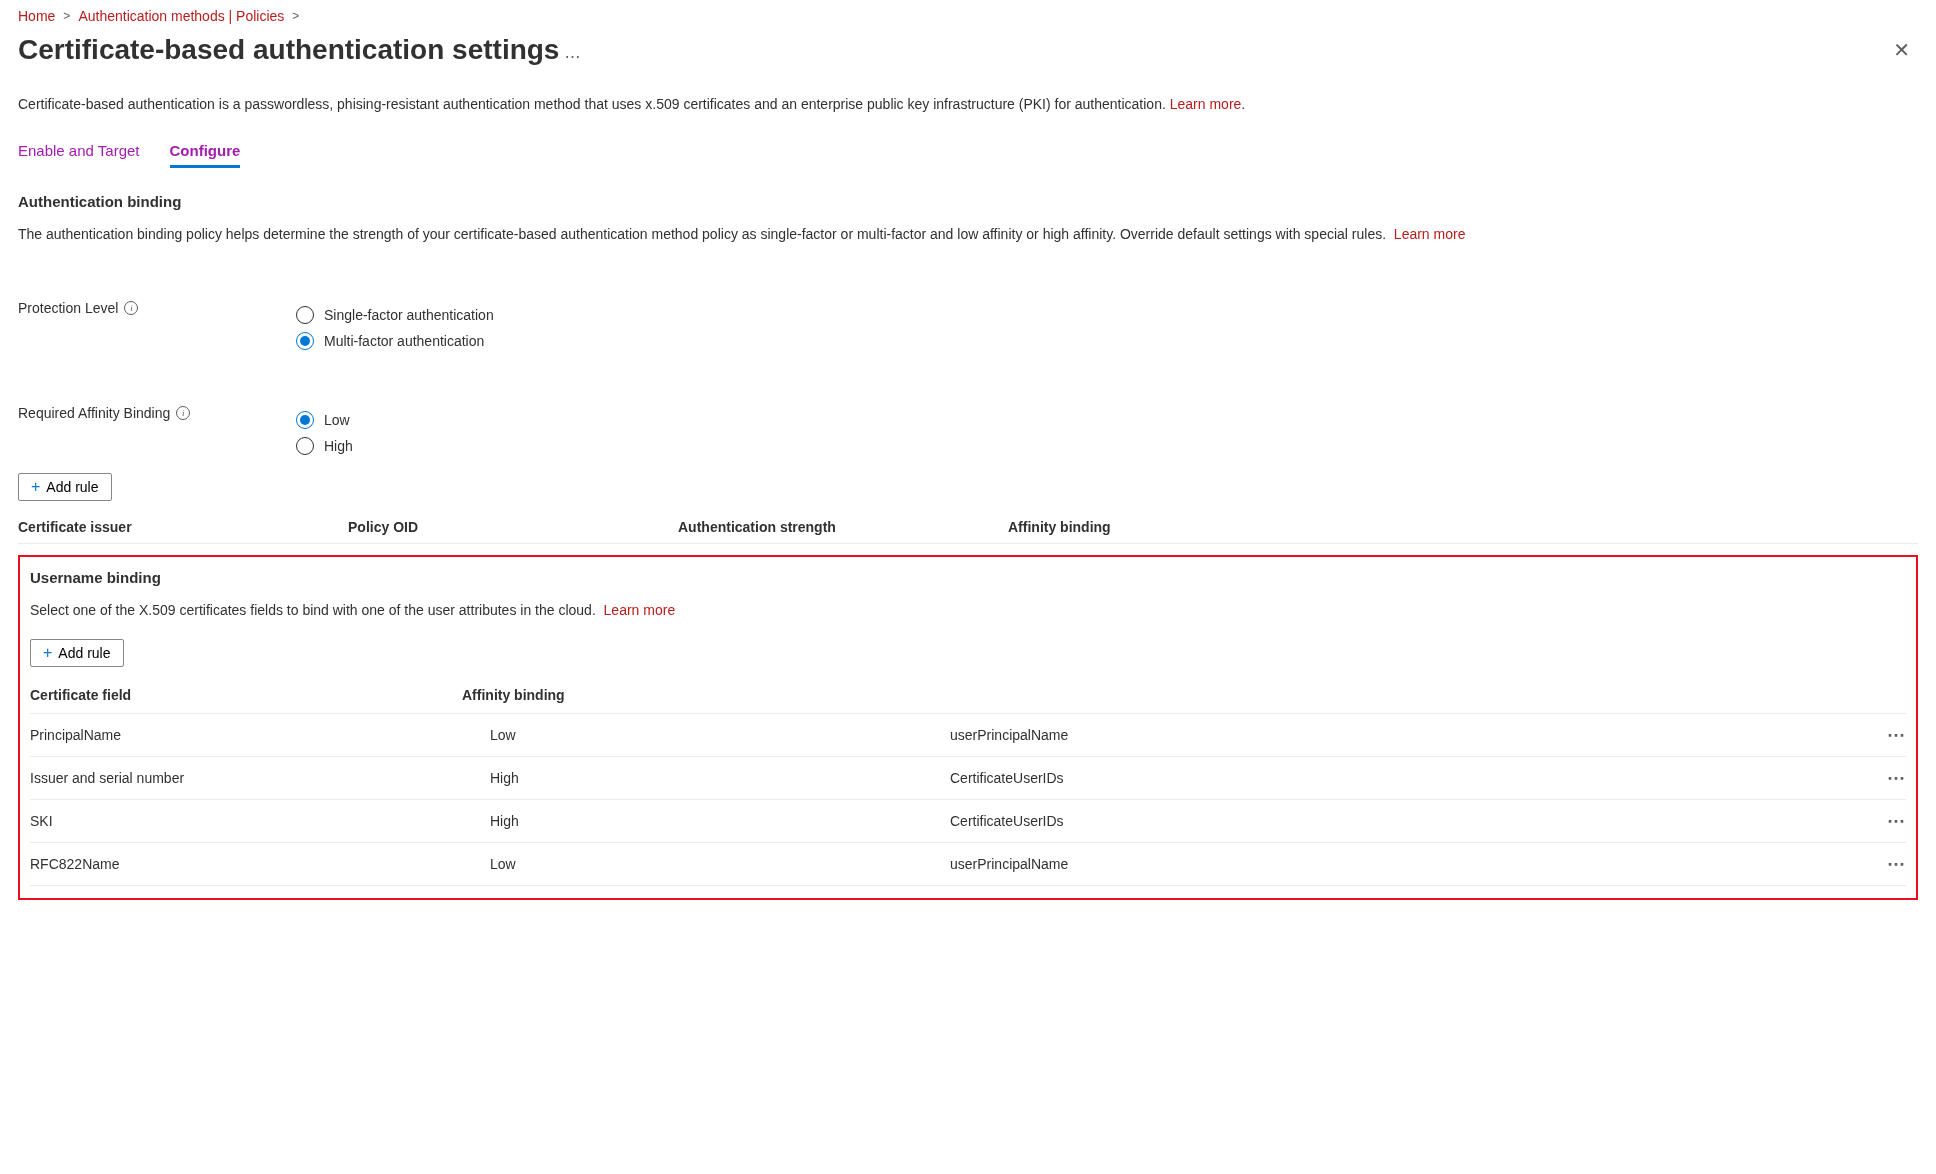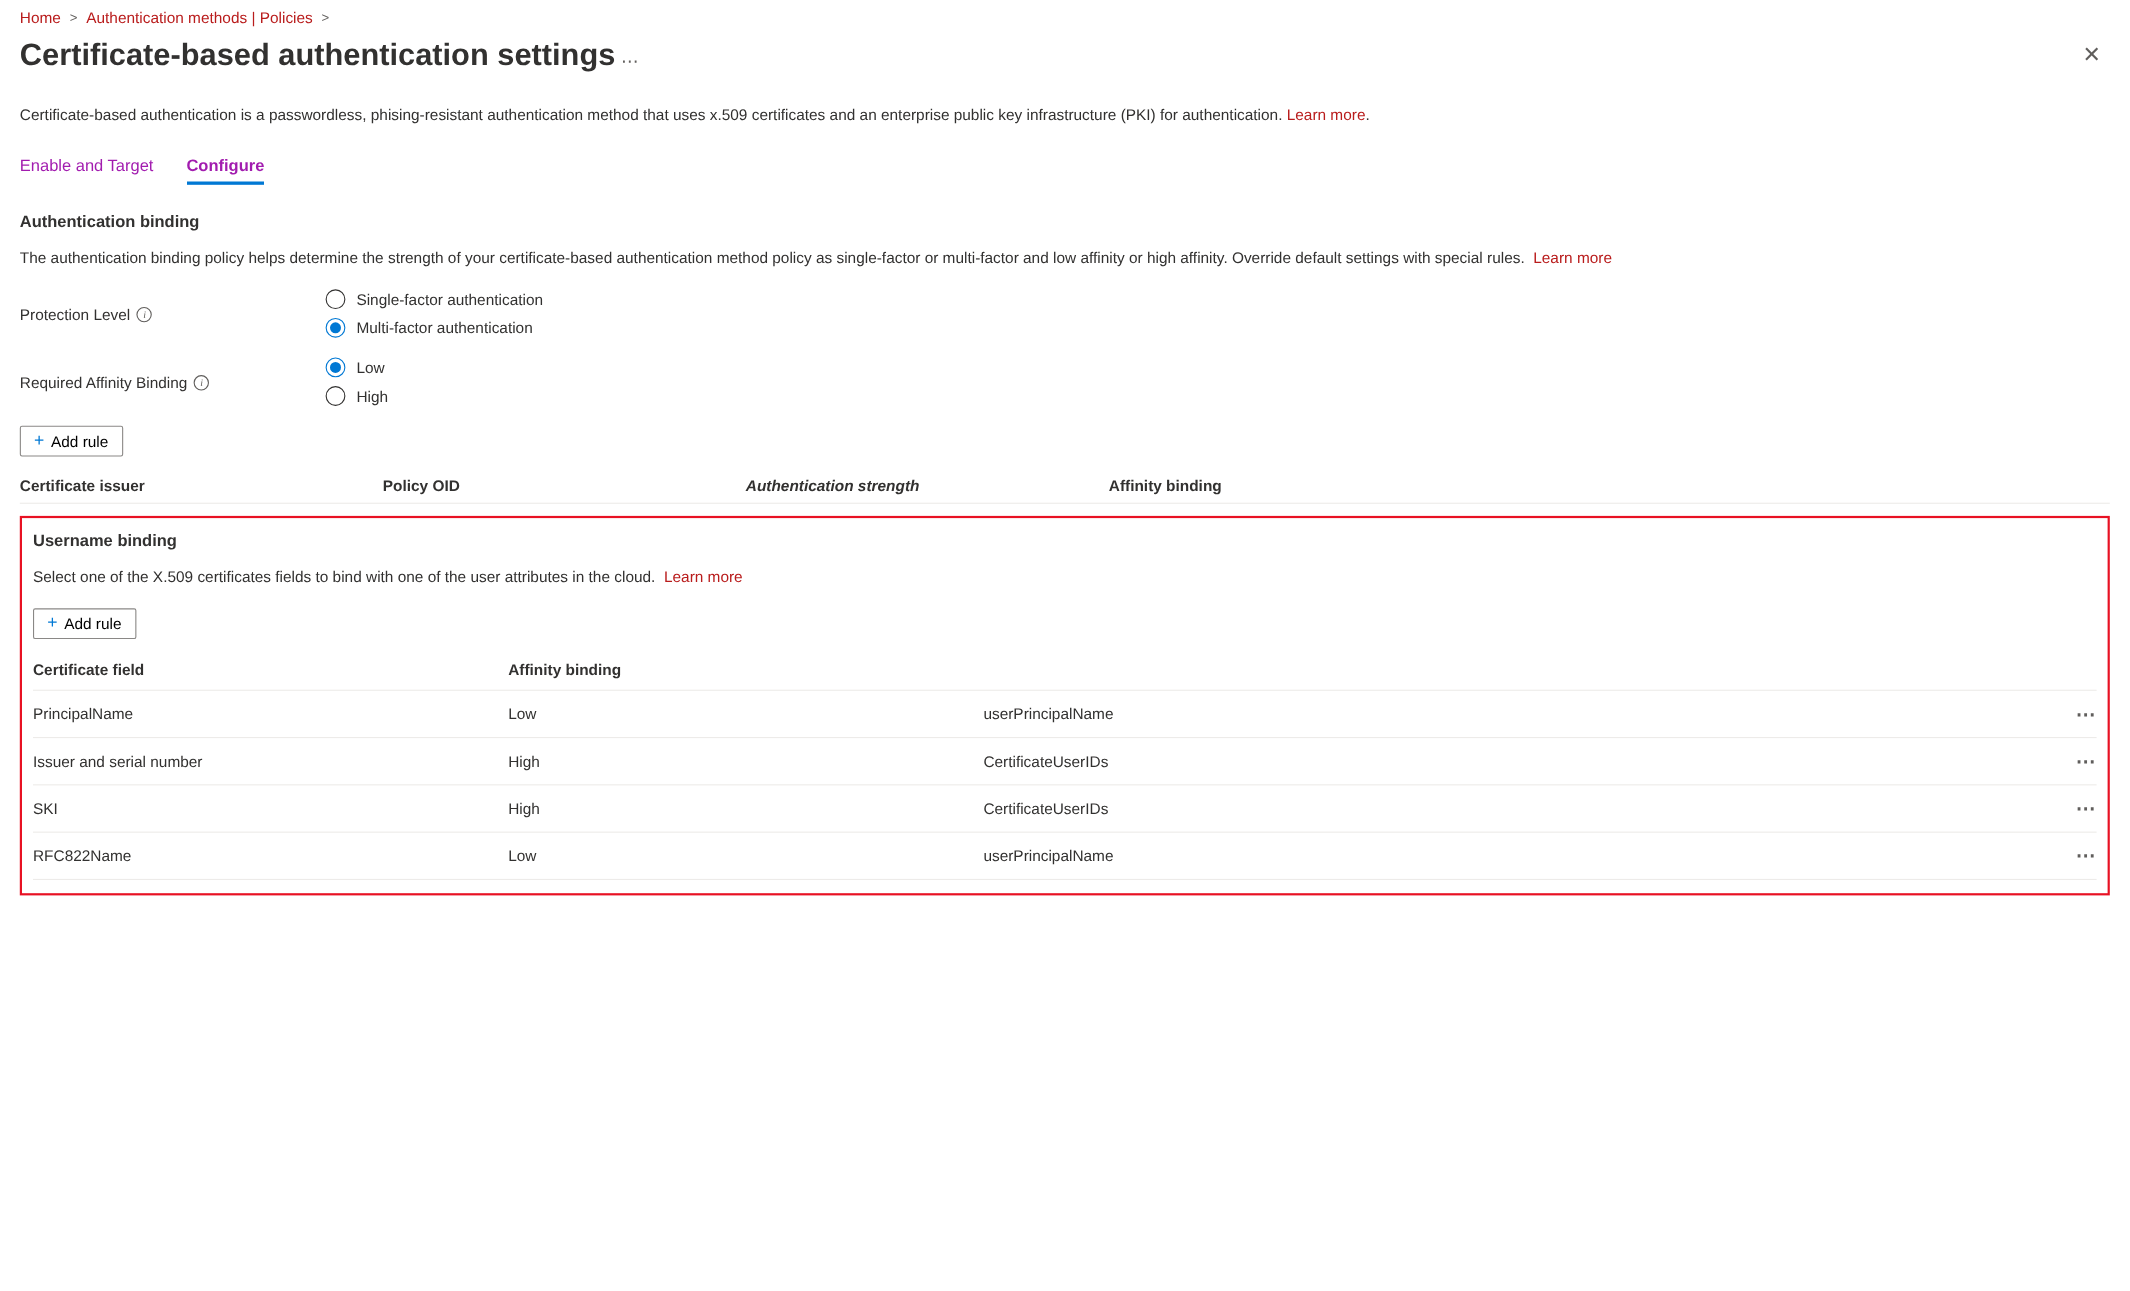--- a/index.html
+++ b/index.html
@@ -114,20 +114,21 @@
       border-radius: 50%;
       font-size: 9px;
       color: #605e5c;
       font-style: italic;
       font-family: Georgia, serif;
     }
     .radio-group {
       display: flex;
       flex-direction: column;
       gap: 8px;
+      margin-top: 43px;
     }
     .radio-option {
       display: flex;
       align-items: center;
       gap: 10px;
       cursor: pointer;
     }
     .radio-circle {
       width: 18px;
       height: 18px;
@@ -170,37 +171,38 @@
     }
     .table-header {
       display: flex;
       padding: 8px 0;
       border-bottom: 1px solid #edebe9;
       font-weight: 600;
       font-size: 14px;
     }
     .auth-table .col-issuer { flex: 0 0 330px; }
     .auth-table .col-oid { flex: 0 0 330px; }
-    .auth-table .col-strength { flex: 0 0 330px; font-style: italic; }
+    .auth-table .col-strength { flex: 0 0 330px; }
     .auth-table .col-affinity { flex: 1; }
     .empty-msg {
       padding: 12px 0;
       font-size: 14px;
     }
     .username-box {
       border: 2px solid #e81123;
       padding: 12px 10px;
       margin-top: 11px;
     }
     .username-table .table-row {
       display: flex;
       align-items: center;
       padding: 10px 0;
       border-bottom: 1px solid #edebe9;
       font-size: 14px;
+      gap: 28px;
     }
     .username-table .table-header {
       display: flex;
       padding: 10px 0;
       border-bottom: 1px solid #edebe9;
       font-weight: 600;
     }
     .username-table .col-field { flex: 0 0 432px; }
     .username-table .col-affinity { flex: 0 0 432px; }
     .username-table .col-attr { flex: 1; }

